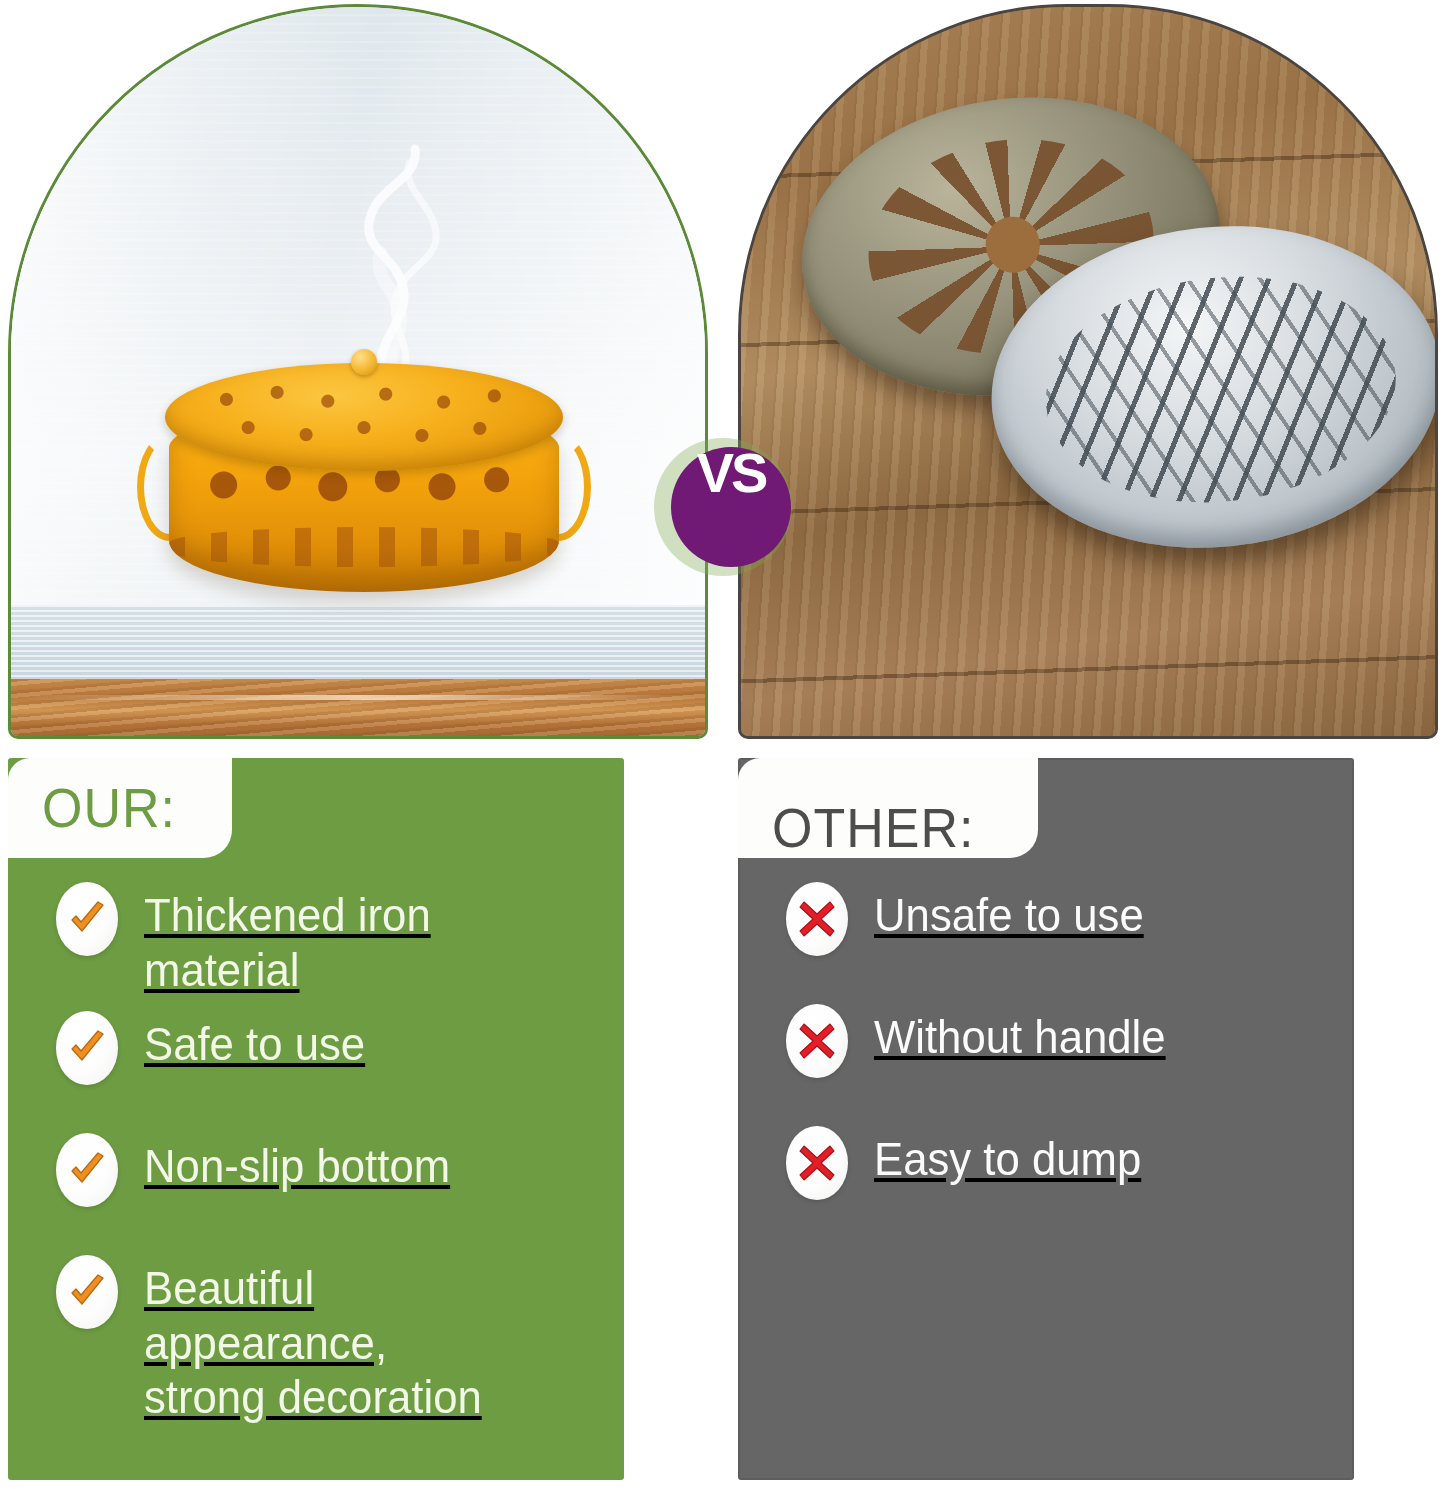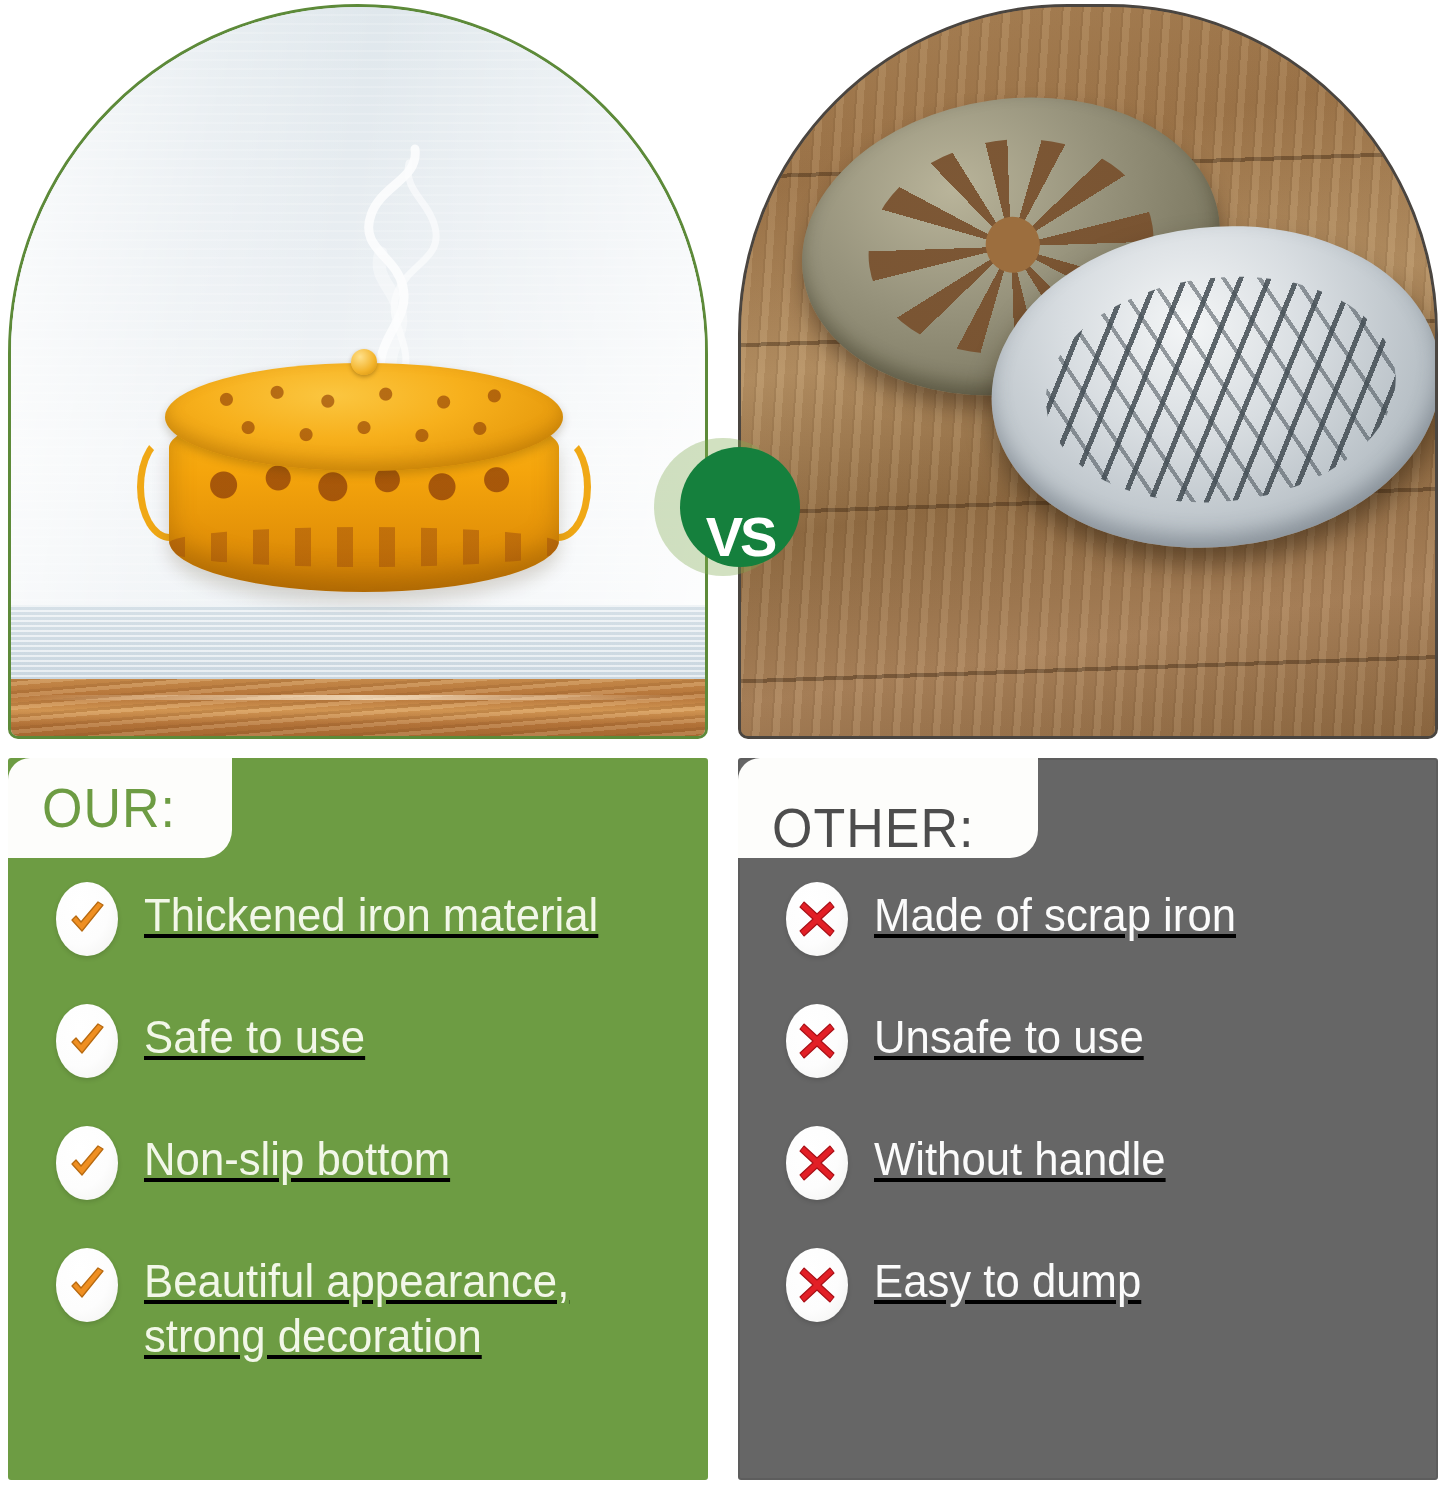--- a/index.html
+++ b/index.html
@@ -179,32 +179,32 @@
 
   
   #vs-badge {
     position:absolute; left:654px; top:438px; width:138px; height:138px; z-index:30;
   }
   .vs-halo {
     position:absolute; inset:0; border-radius:50%;
     background: rgba(126,168,78,.35);
   }
   .vs-circle {
-    position:absolute; left:26px; top:9px; width:120px; height:120px; border-radius:50%;
-    background:#15803d;
-    display:flex; align-items:flex-end; justify-content:center;
+    position:absolute; left:17px; top:9px; width:120px; height:120px; border-radius:50%;
+    background:#701a75;
+    display:flex; align-items:flex-start; justify-content:center;
   }
   .vs-text {
     color:#ffffff; font-weight:bold; font-size:56px; letter-spacing:-3px;
     font-family:"Liberation Sans", sans-serif; line-height:1;
     transform: translateY(-2px);
   }
 
   
-  .feat-panel { position:absolute; top:758px; width:700px; height:722px; border-radius:3px; }
+  .feat-panel { position:absolute; top:758px; width:616px; height:722px; border-radius:3px; }
   #our-panel   { left:8px;   background:#6d9c43; border:2px solid #6d9c43; }
   #other-panel { left:738px; background:#666666; border:2px solid #5d5d5d; }
 
   .head-tag {
     position:absolute; left:-2px; top:-2px; height:100px;
     background:#fdfdfb;
     display:flex; align-items:center;
     padding:0 26px 0 34px;
     border-radius:22px 0 28px 0;
   }
@@ -334,53 +334,45 @@
 
     </div>
   </div>
 
   <div class="feat-panel" id="other-panel">
     <div class="head-tag" id="other-head">
       <span class="head-text">OTHER:</span>
     </div>
     <div class="feat-list">
 
+
       <div class="feat-item">
         <span class="mark">
           <svg width="42" height="42" viewBox="0 0 42 42">
             <path d="M8 4 L21 16 L34 4 L38 9 L25 21 L38 33 L34 38 L21 26 L8 38 L4 33 L17 21 L4 9 Z" fill="#e21f26" stroke="#a80f16" stroke-width="1.1" stroke-linejoin="round"></path>
           </svg>
         </span>
-        <span class="feat-text">Made of scrap iron</span>
+        <span class="feat-text">Unsafe to use</span>
       </div>
 
       <div class="feat-item">
         <span class="mark">
           <svg width="42" height="42" viewBox="0 0 42 42">
             <path d="M8 4 L21 16 L34 4 L38 9 L25 21 L38 33 L34 38 L21 26 L8 38 L4 33 L17 21 L4 9 Z" fill="#e21f26" stroke="#a80f16" stroke-width="1.1" stroke-linejoin="round"></path>
           </svg>
         </span>
-        <span class="feat-text">Unsafe to use</span>
+        <span class="feat-text">Without handle</span>
       </div>
 
       <div class="feat-item">
         <span class="mark">
           <svg width="42" height="42" viewBox="0 0 42 42">
             <path d="M8 4 L21 16 L34 4 L38 9 L25 21 L38 33 L34 38 L21 26 L8 38 L4 33 L17 21 L4 9 Z" fill="#e21f26" stroke="#a80f16" stroke-width="1.1" stroke-linejoin="round"></path>
           </svg>
         </span>
-        <span class="feat-text">Without handle</span>
-      </div>
-
-      <div class="feat-item">
-        <span class="mark">
-          <svg width="42" height="42" viewBox="0 0 42 42">
-            <path d="M8 4 L21 16 L34 4 L38 9 L25 21 L38 33 L34 38 L21 26 L8 38 L4 33 L17 21 L4 9 Z" fill="#e21f26" stroke="#a80f16" stroke-width="1.1" stroke-linejoin="round"></path>
-          </svg>
-        </span>
         <span class="feat-text">Easy to dump</span>
       </div>
 
 
     </div>
   </div>
 
 </div>
 
 </body></html>

